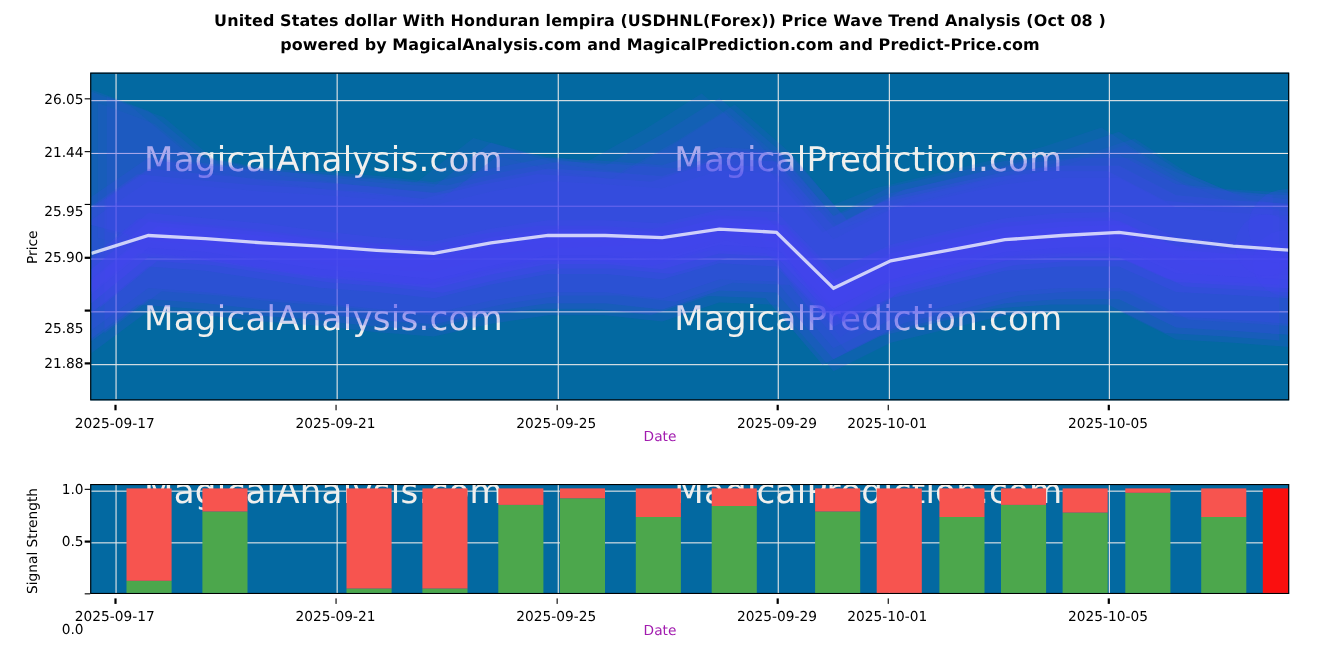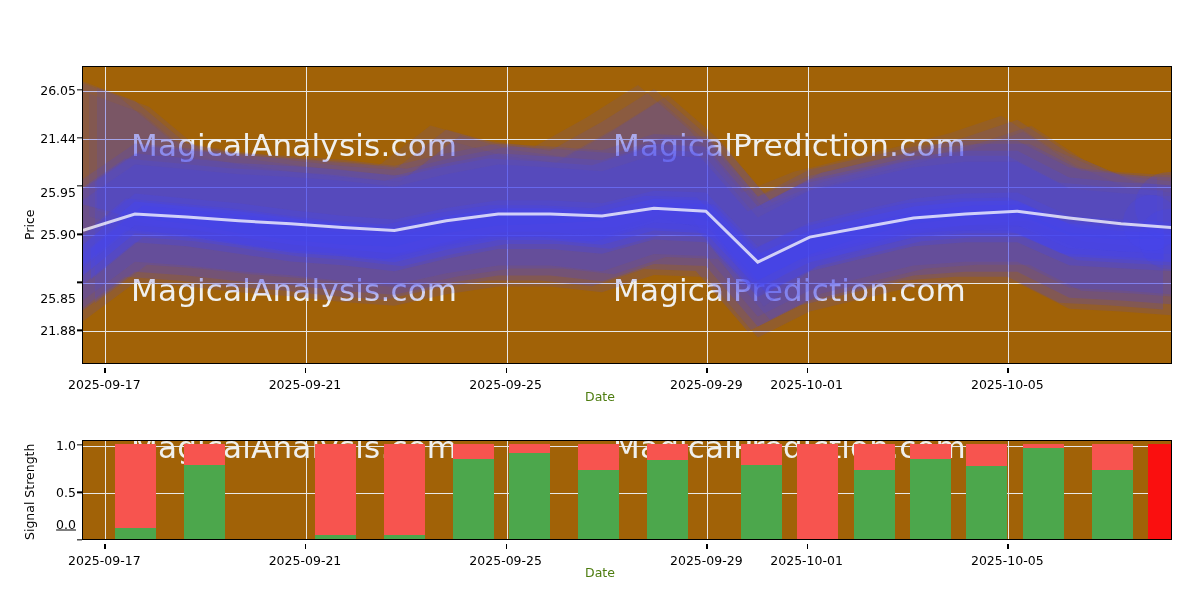--- a/index.html
+++ b/index.html
@@ -15,21 +15,21 @@
   
   .title-block {
     position: absolute; left: 0; top: 10px; width: 1200px;
     text-align: center; color: #000;
   }
   .title-line { font-size: 14.5px; font-weight: 700; line-height: 21px; letter-spacing: .1px; }
 
   
   .plot {
     position: absolute;
-    background: #a16207;
+    background: #0369a1;
     border: 1.3px solid #000;
     overflow: hidden;
   }
   .gridline-h {
     position: absolute; left: 0; right: 0; height: 1px;
     background: #e8e8e8;
   }
   .gridline-v {
     position: absolute; top: 0; bottom: 0; width: 1px;
     background: #e8e8e8;
@@ -45,21 +45,21 @@
   }
   .xtick-label {
     position: absolute; top: 0; text-align: left;
     font-size: 12.5px; color: #000; transform: translateX(-50%);
     white-space: nowrap;
   }
   .xtick-mark {
     position: absolute; width: 1.3px; height: 5px; background: #000;
   }
   .axis-title-x {
-    position: absolute; text-align: center; font-size: 12.5px; color:#4d7c0f; width: 100%;
+    position: absolute; text-align: center; font-size: 12.5px; color:#a21caf; width: 100%;
   }
   .axis-title-y {
     position: absolute; font-size: 12.5px; color:#000;
     transform-origin: 0 0; transform: rotate(-90deg);
     white-space: nowrap;
   }
   .subtitle {
     position: absolute; width: 100%; text-align:center;
     font-size: 13px; color:#000;
   }
@@ -75,20 +75,24 @@
 
   
   .bar { position: absolute; bottom: 0; }
   .bar .seg { position: absolute; left: 0; width: 100%; }
 </style>
 </head>
 <body>
 
 <div id="root">
 
+  <div class="title-block">
+    <div class="title-line">United States dollar With Honduran lempira (USDHNL(Forex)) Price Wave Trend Analysis (Oct 08 )</div>
+    <div class="title-line">powered by MagicalAnalysis.com and MagicalPrediction.com and Predict-Price.com</div>
+  </div>
 
   <div class="axis-title-y" id="price-ylabel" style="left:22px; top:240px;">Price</div>
 
   <div id="price-ytick-labels" style="position:absolute; left:26px; top:0; width:50px; height:600px;">
       <div class="ytick-label" style="top: 330.355px; width: 44px;">21.88</div>
       <div class="ytick-mark" style="top: 330.355px; left: 51px;"></div>
       <div class="ytick-label" style="top: 298px; width: 44px;">25.85</div>
       <div class="ytick-mark" style="top: 282.29px; left: 51px;"></div>
       <div class="ytick-label" style="top: 234.226px; width: 44px;">25.90</div>
       <div class="ytick-mark" style="top: 234.226px; left: 51px;"></div>
@@ -154,21 +158,21 @@
       <div class="xtick-mark" style="left: 724.632px; top: 0px;"></div>
       <div class="xtick-label" style="left: 925.301px; top: 9px;">2025-10-05</div>
       <div class="xtick-mark" style="left: 925.301px; top: 0px;"></div>
     </div>
   <div class="axis-title-x" style="left:0; top:389px;">Date</div>
 
 
   <div class="axis-title-y" id="powers-ylabel" style="left:22px; top:540px;">Signal Strength</div>
 
   <div id="powers-ytick-labels" style="position:absolute; left:26px; top:0; width:50px; height:600px;">
-      <div class="ytick-label" style="top: 524px; width: 44px; text-decoration: underline;">0.0</div>
+      <div class="ytick-label" style="top: 572px; width: 44px;">0.0</div>
       <div class="ytick-mark" style="top: 540px; left: 51px;"></div>
       <div class="ytick-label" style="top: 492.381px; width: 44px;">0.5</div>
       <div class="ytick-mark" style="top: 492.381px; left: 51px;"></div>
       <div class="ytick-label" style="top: 444.762px; width: 44px;">1.0</div>
       <div class="ytick-mark" style="top: 444.762px; left: 51px;"></div>
     </div>
 
   <div class="plot" id="powers-plot" style="left:82px; top:440px; width:1090px; height:100px;">
     <div id="powers-grid">
         <div class="gridline-h" style="top: 52.381px;"></div>

